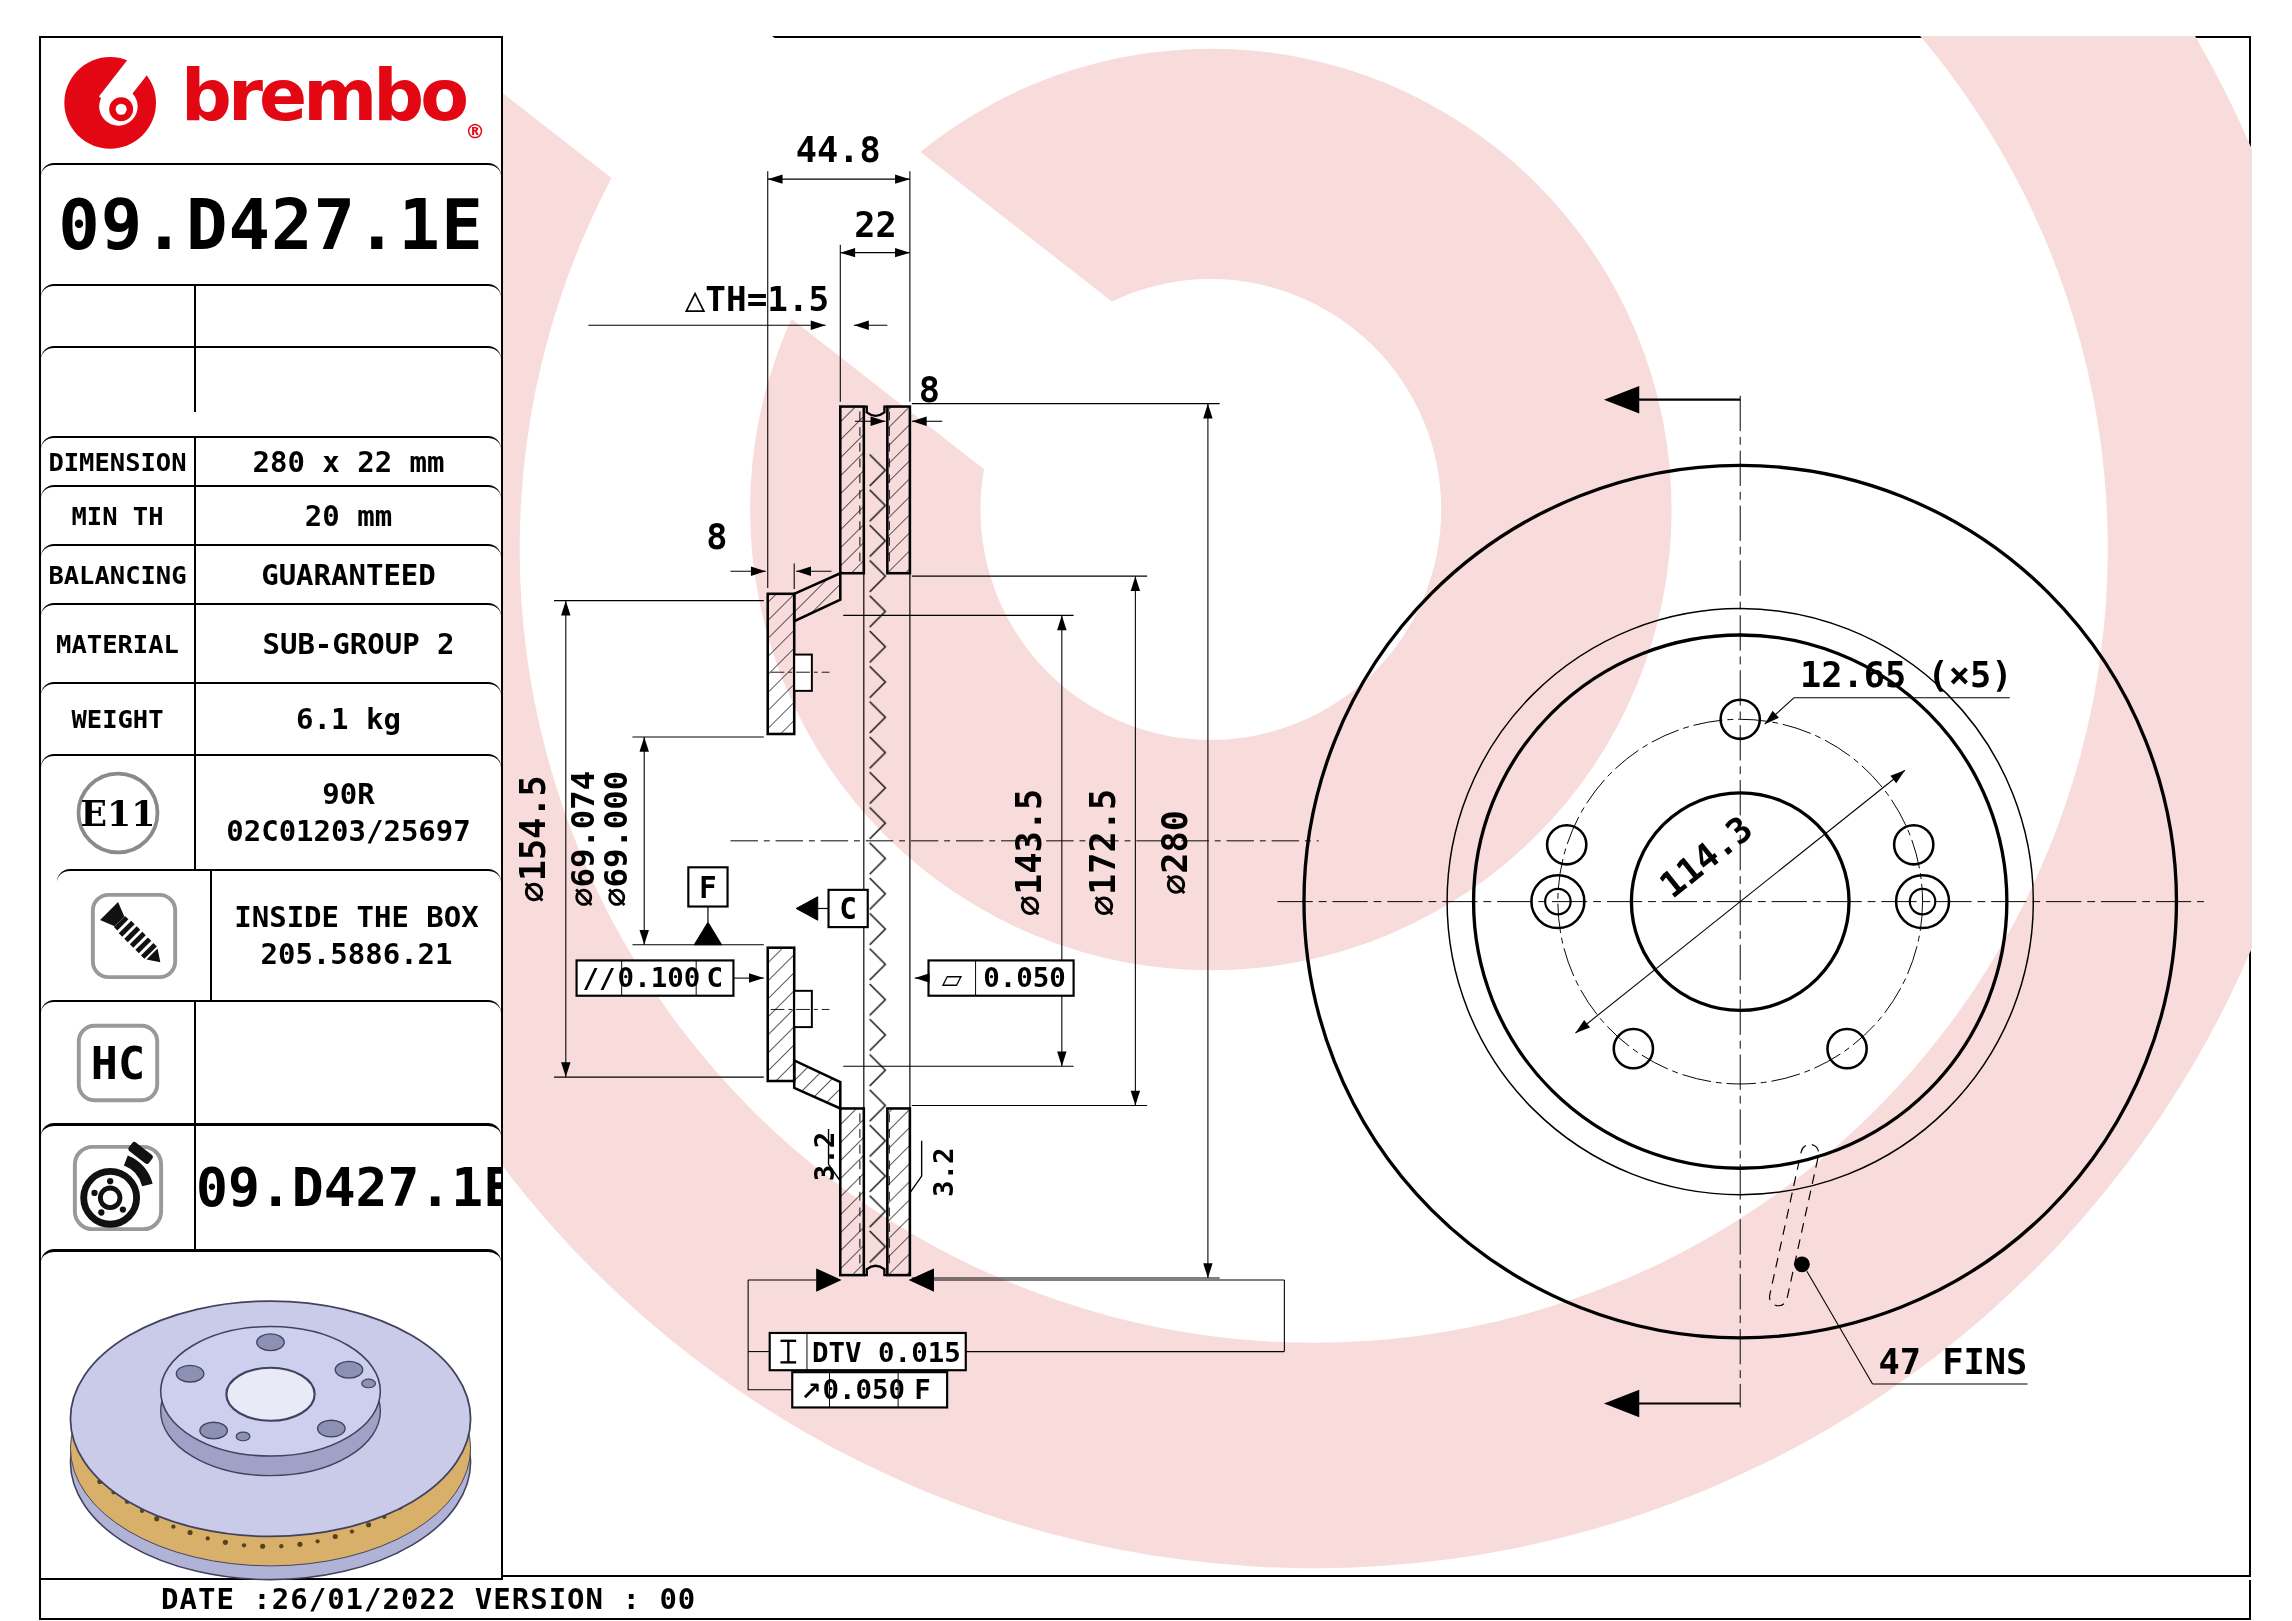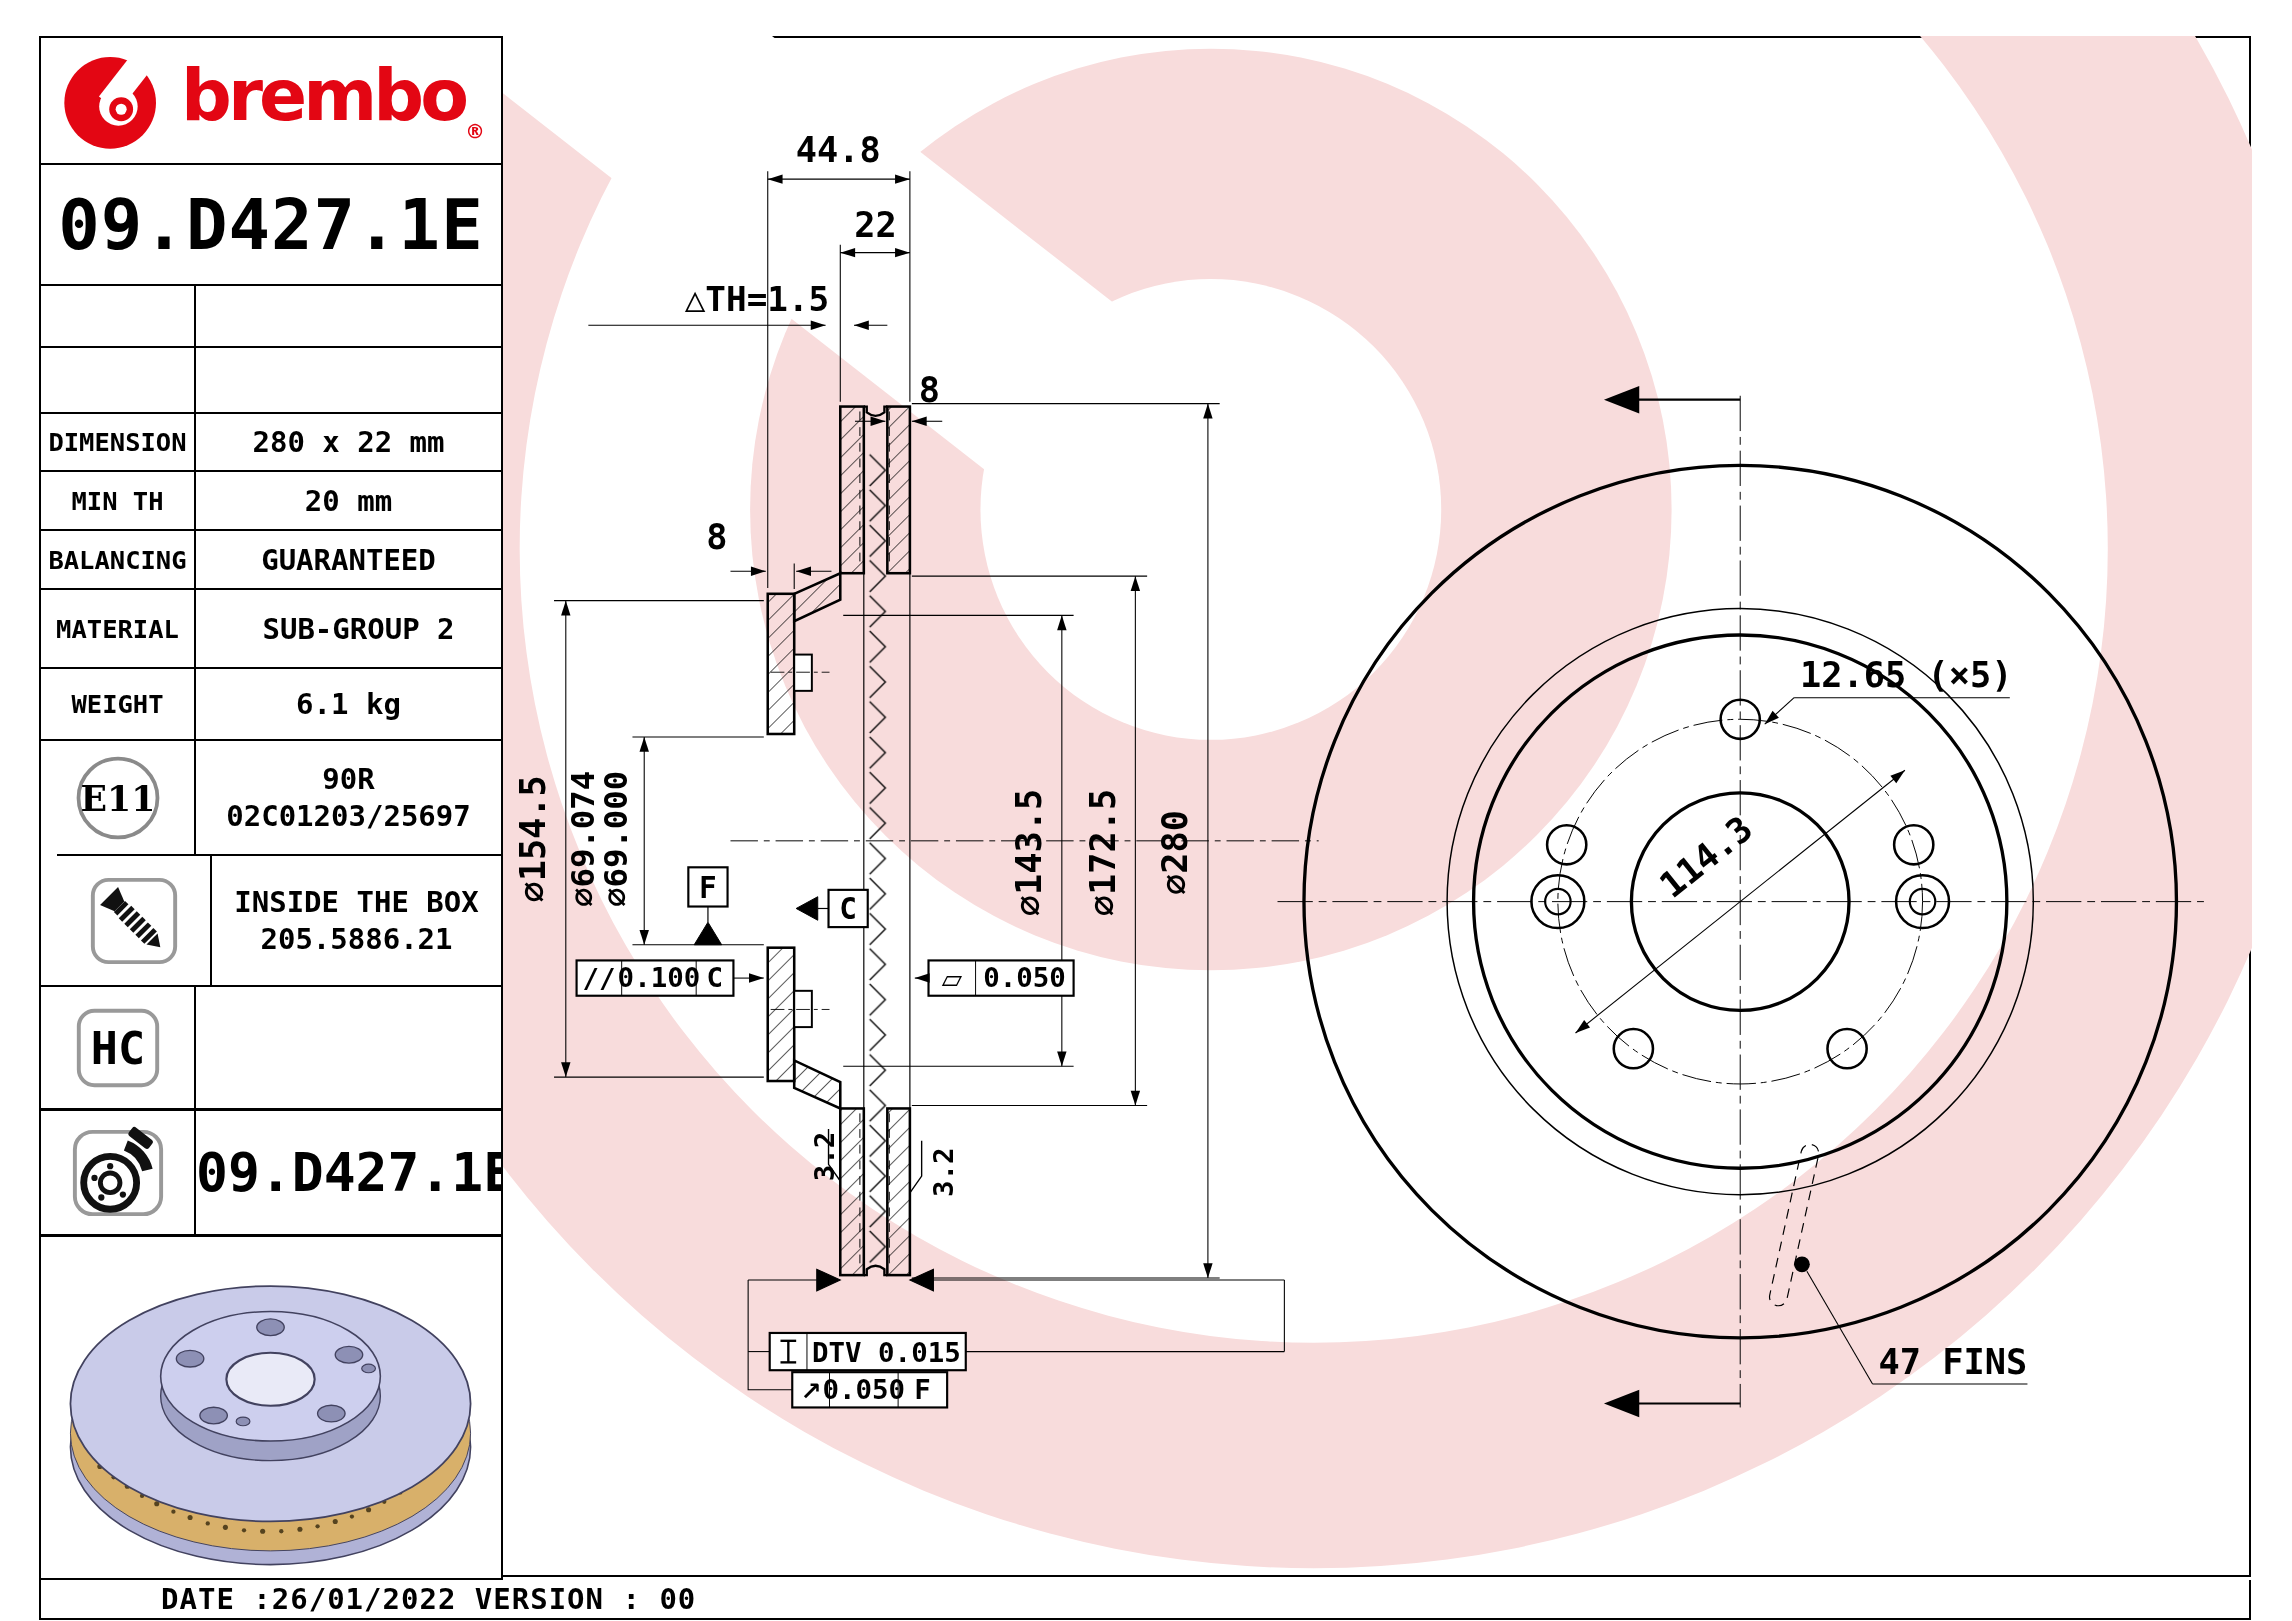--- a/index.html
+++ b/index.html
@@ -2,21 +2,21 @@
 <html><head>
 <meta charset="utf-8">
 <style>
   html,body{margin:0;padding:0;background:#fff;}
   body{position:relative;width:2293px;height:1621px;font-family:"DejaVu Sans Mono","DejaVu Sans",monospace;color:#000;}
   .abs{position:absolute;}
   
   #frame{left:39px;top:36px;width:2212px;height:1541px;border:2.9px solid #000;box-sizing:border-box;}
   
   #spec{left:39px;top:36px;width:464px;height:1544px;border:2.9px solid #000;box-sizing:border-box;background:#fff;}
-  .row{position:relative;display:flex;box-sizing:border-box;border-top:2px solid #000;overflow:hidden;}
+  .row{position:relative;display:flex;box-sizing:border-box;border-top:2px solid #000;overflow:hidden;border-radius:13px;}
   .row.first{border-top:none;}
   .row.thick{border-top:3.9px solid #000;}
   .lcell{width:155px;box-sizing:border-box;border-right:2px solid #000;display:flex;align-items:center;justify-content:center;flex:none;}
   .vcell{flex:1;display:flex;align-items:center;justify-content:center;flex-direction:column;text-align:center;}
   .lab{font-size:25.5px;font-weight:bold;letter-spacing:0px;}
   .val{font-size:29px;font-weight:bold;}
   .val2{font-size:29px;font-weight:bold;line-height:37px;}
   .pn-big{font-size:69px;font-weight:bold;letter-spacing:1px;}
   .pn-mid{font-size:53px;font-weight:bold;}
   .wordmark{font-family:"DejaVu Sans",sans-serif;font-weight:800;font-size:71px;letter-spacing:-3.9px;color:#e30613;line-height:1;}
@@ -56,21 +56,21 @@
 
   <div class="row" style="height:62px;">
       <div class="lcell"></div>
       <div class="vcell"></div>
     </div>
   <div class="row" style="height:66px;">
       <div class="lcell"></div>
       <div class="vcell"></div>
     </div>
 
-  <div class="row" style="height:58px;">
+  <div class="row" style="height:49px;margin-top:24px;">
     <div class="lcell">
         <span class="lab">DIMENSION</span>
       </div>
     <div class="vcell">
         <span class="val">280 x 22 mm</span>
       </div>
   </div>
   <div class="row" style="height:59px;">
     <div class="lcell">
         <span class="lab">MIN TH</span>

